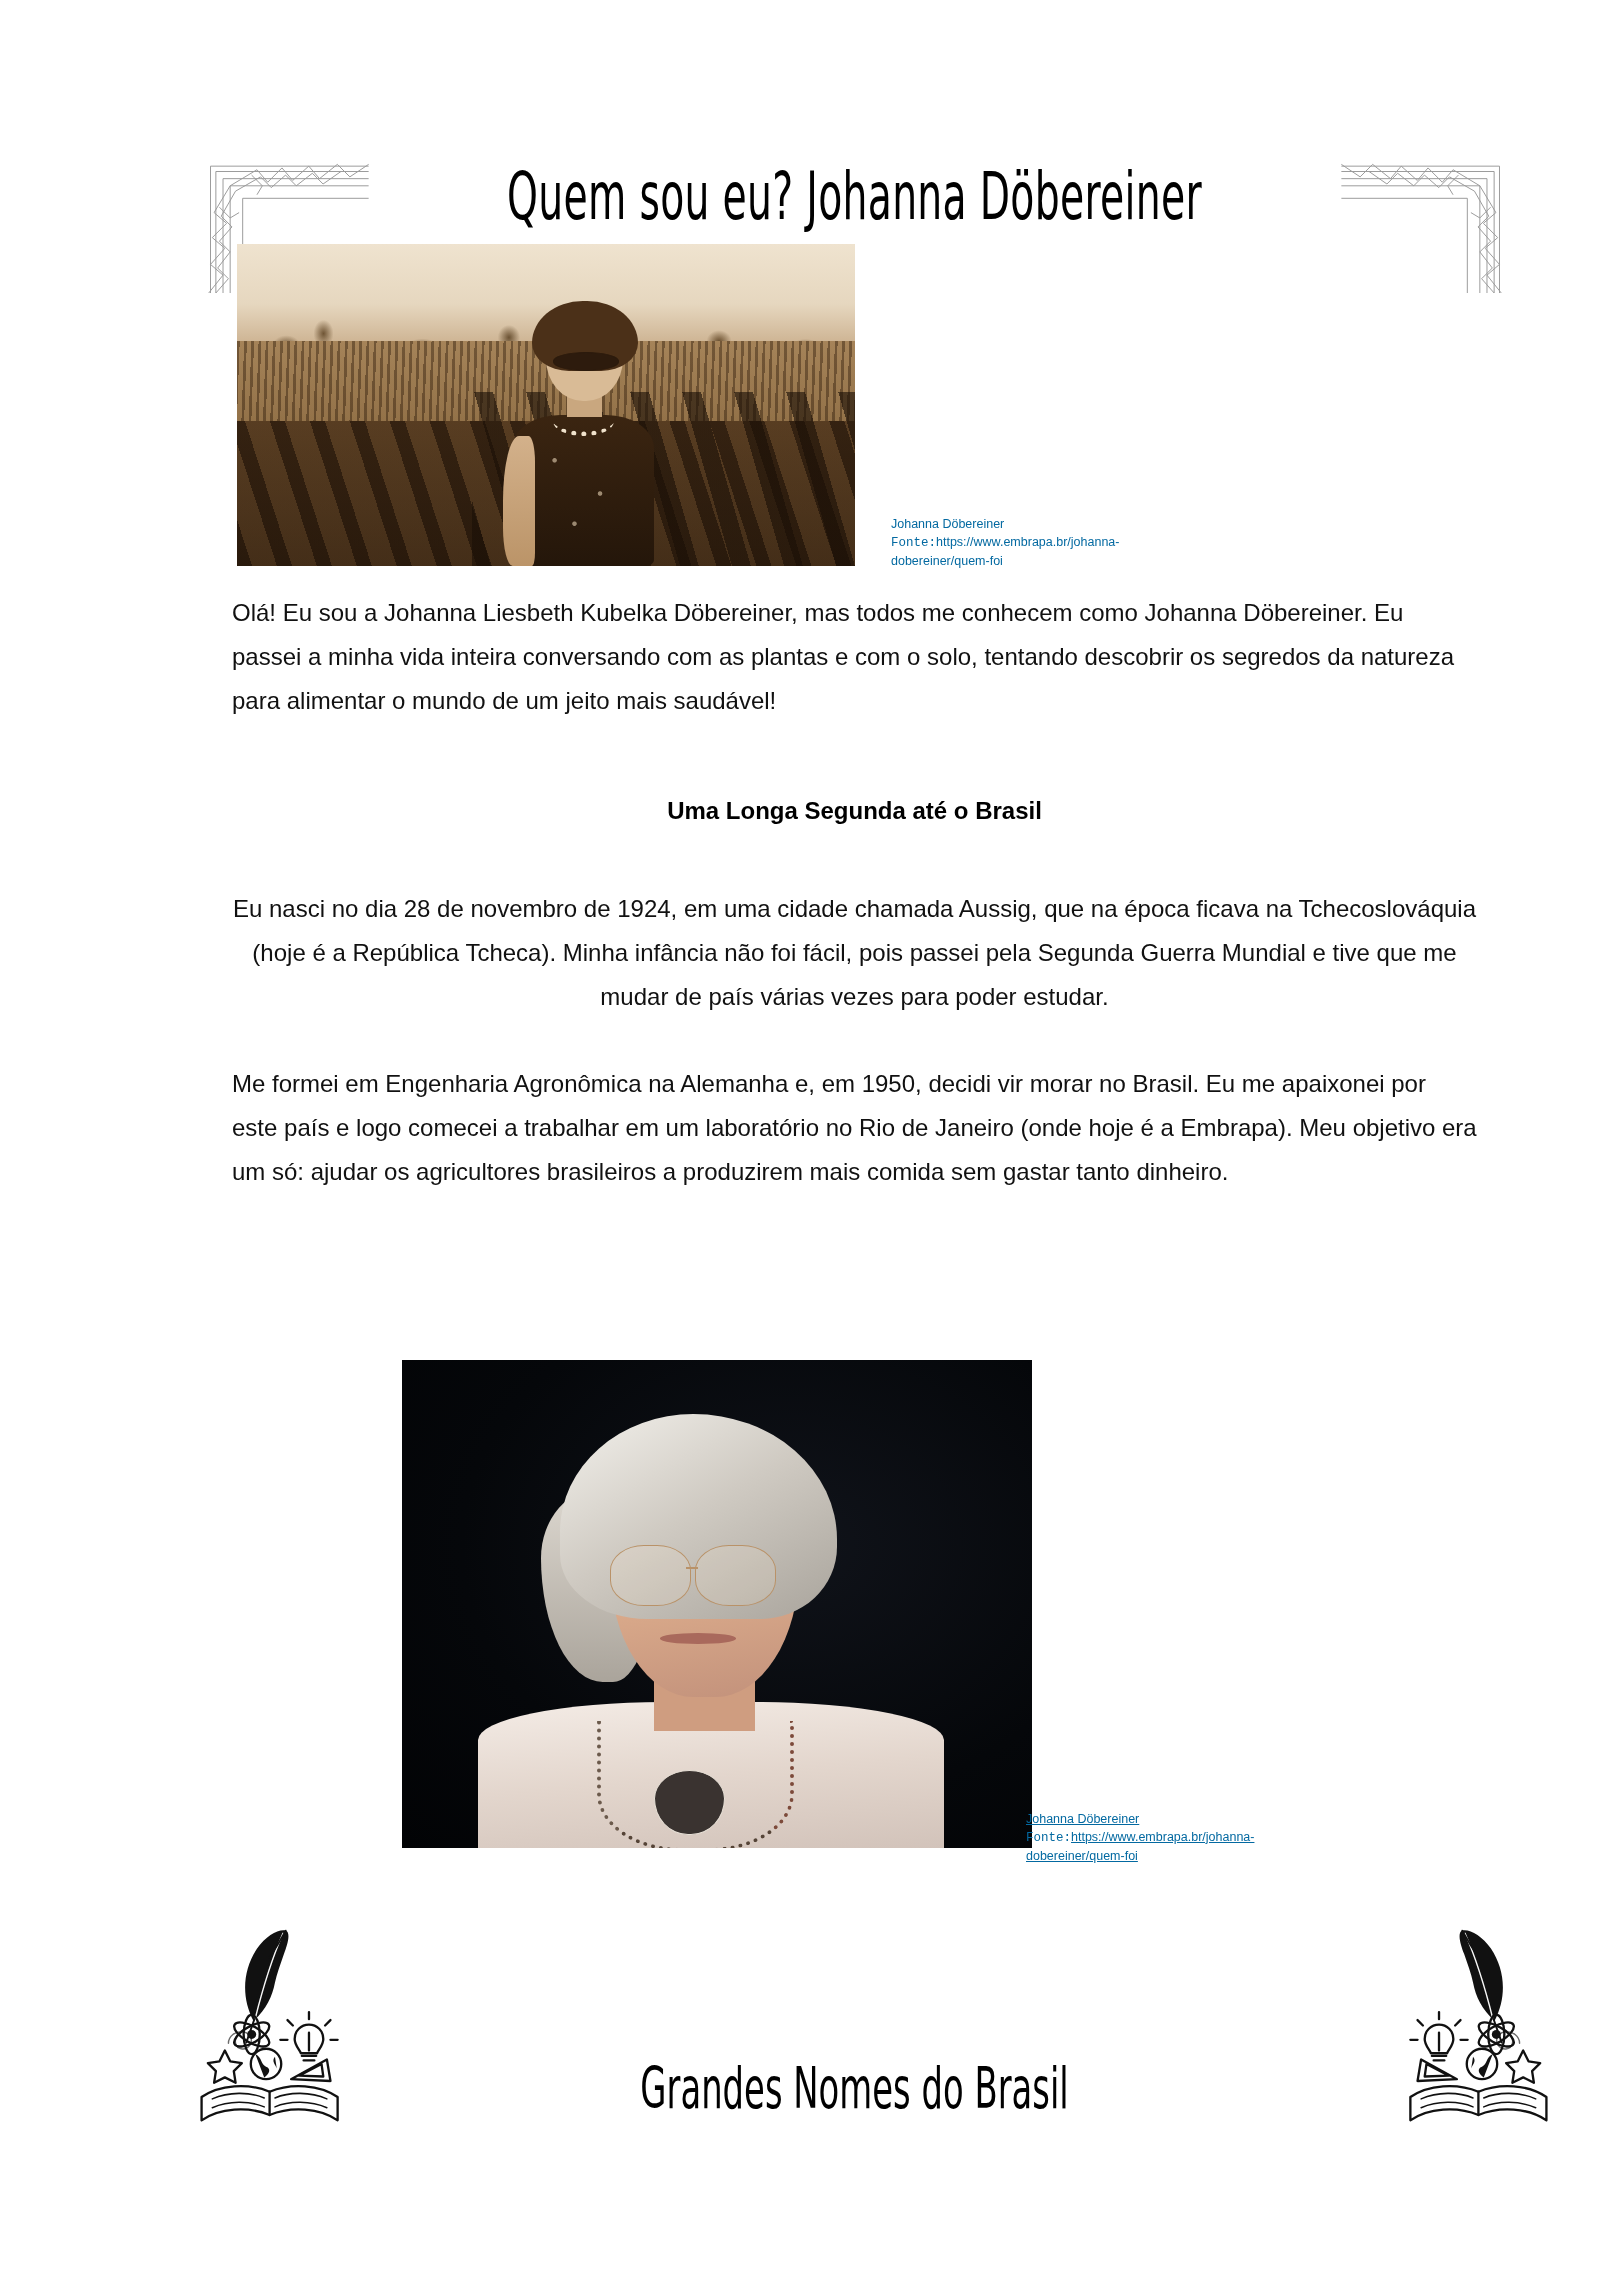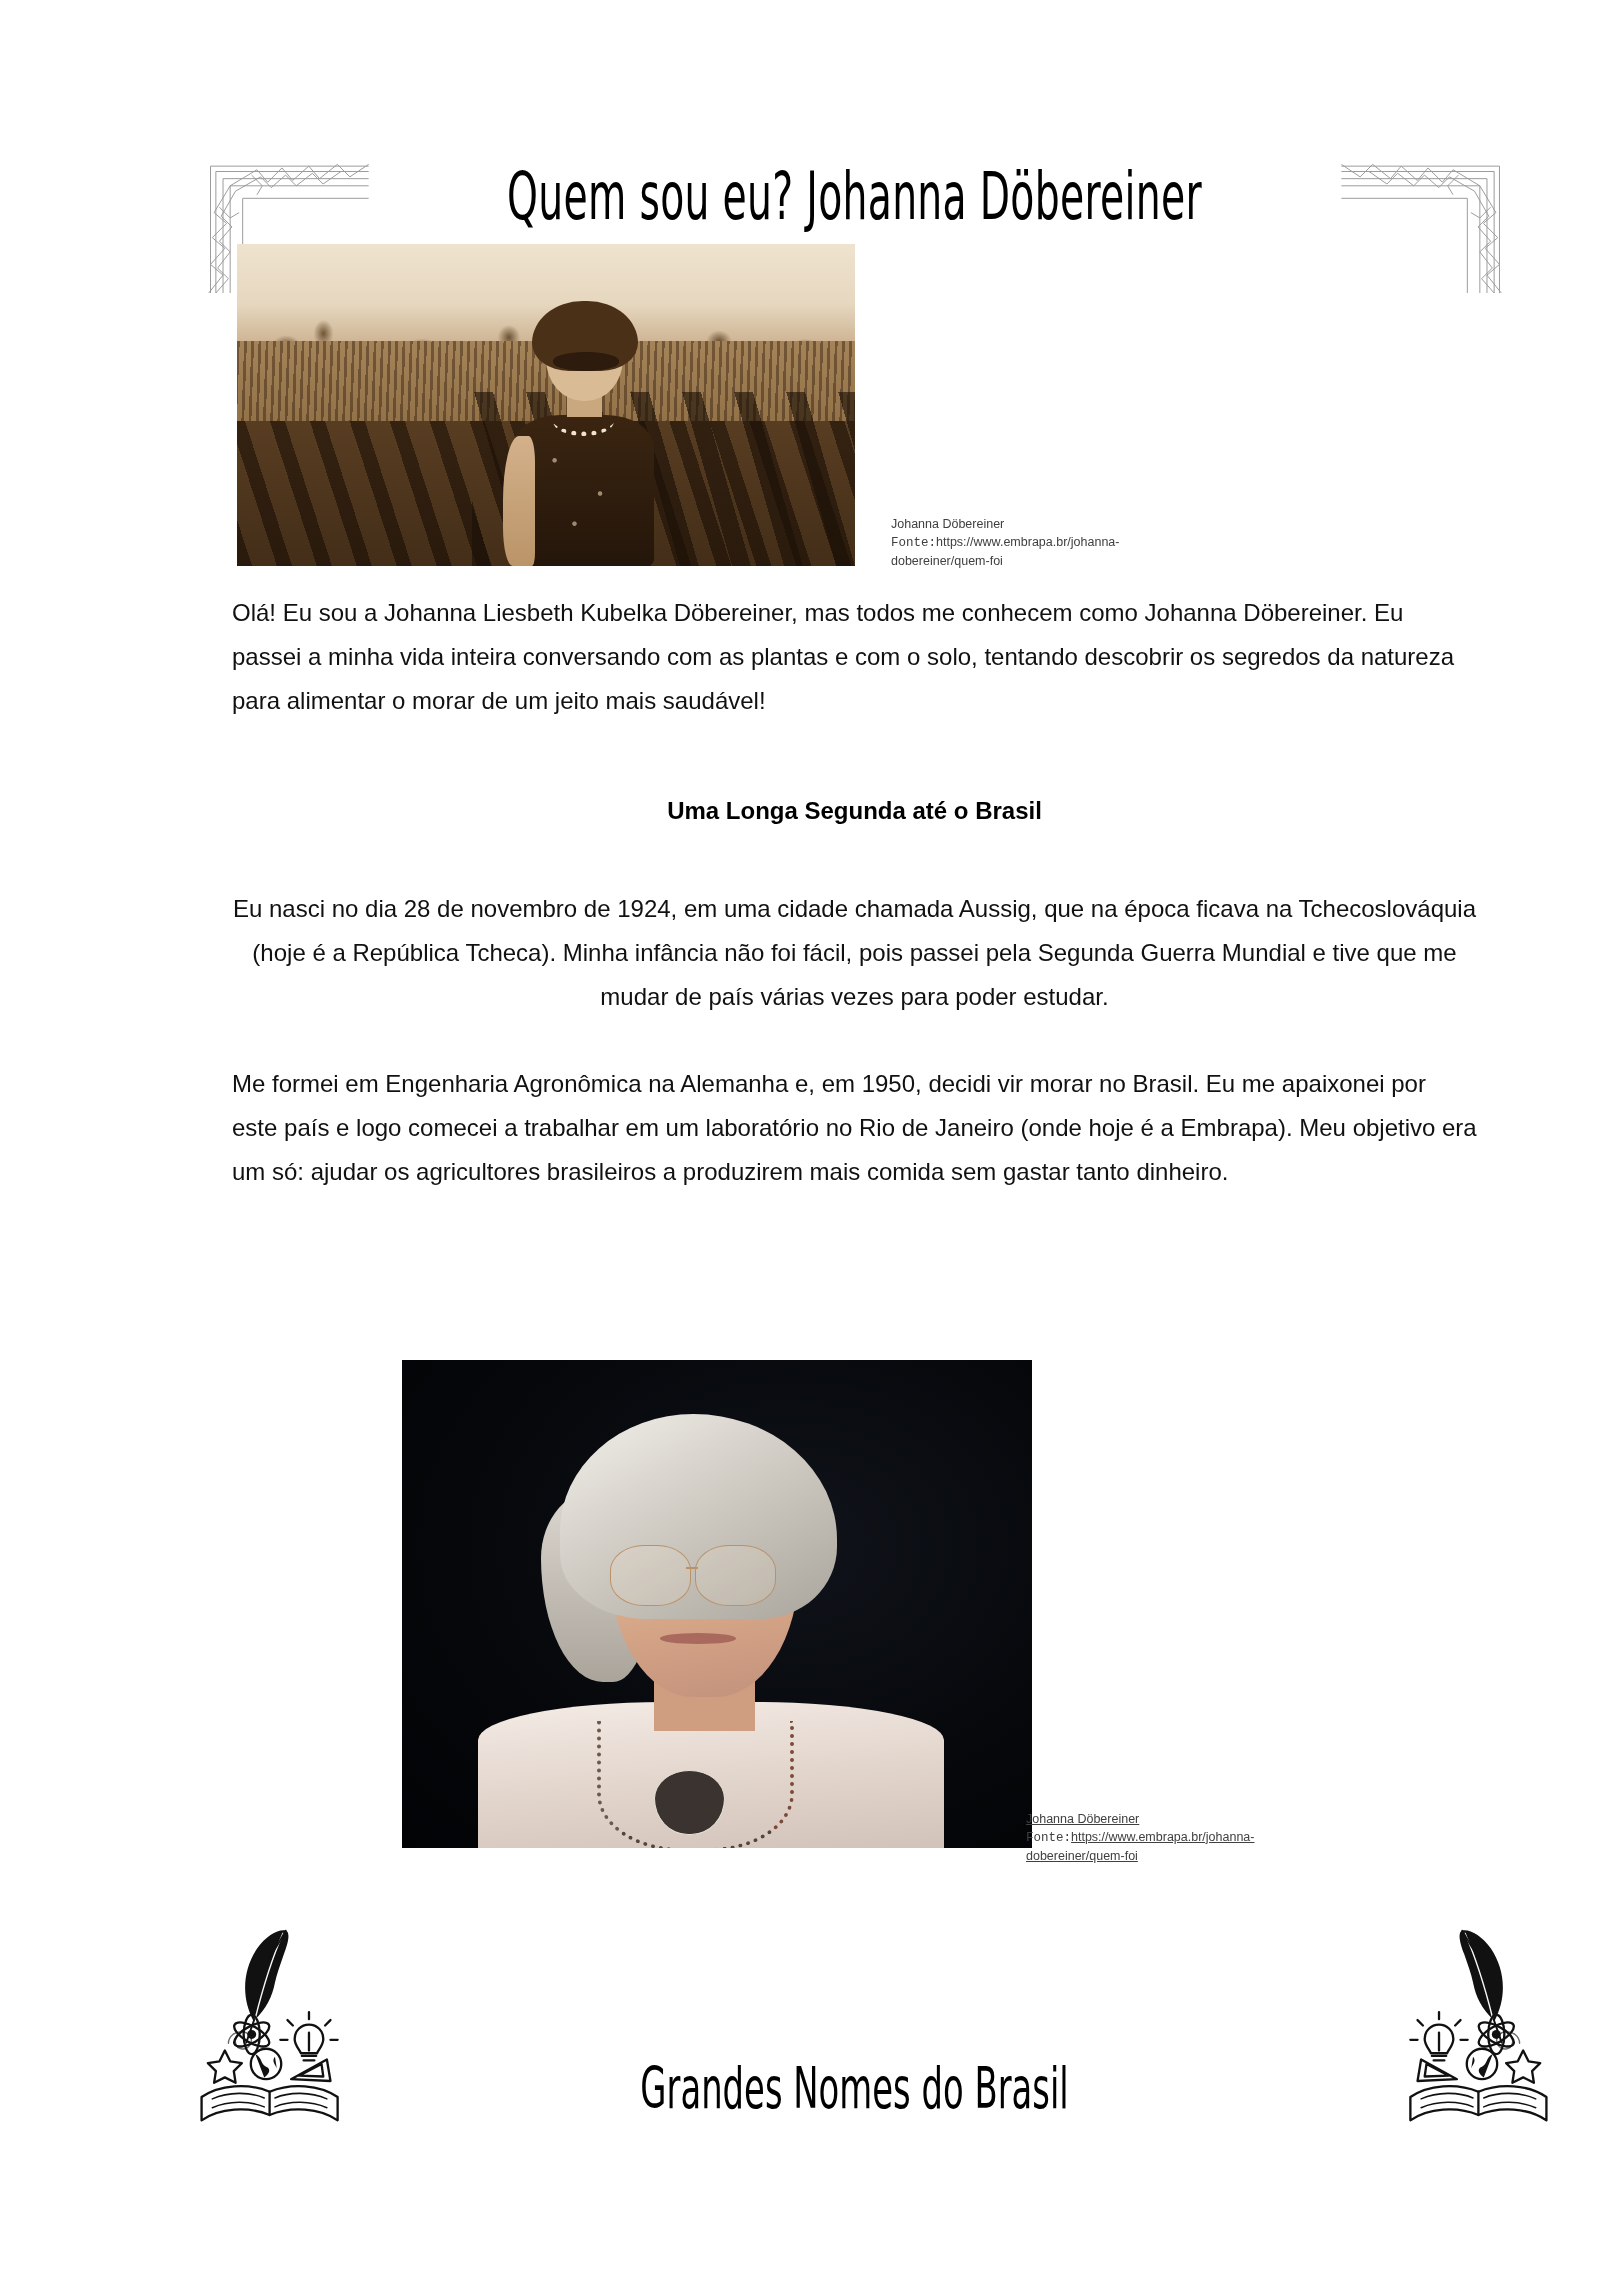--- a/index.html
+++ b/index.html
@@ -237,21 +237,21 @@
     border: 1.8px solid #e7e0d6;
     border-radius: 50% 50% 48% 48% / 44% 44% 56% 56%;
   }
 
   
   .caption {
     position: absolute;
     font-family: "Liberation Sans", sans-serif;
     font-size: 12.5px;
     line-height: 1.42;
-    color: #404040;
+    color: #0369a1;
     width: 269px;
   }
   .caption.cap1 { left: 847px; top: 516px; }
   .caption.cap2 { left: 982px; top: 1811px; text-decoration: underline; }
   .caption .cap-line { display: block; white-space: normal; }
   .caption .cap-label { display: inline-block; min-width: 41px; font-family: Liberation Mono, monospace; }
 
   
   .body-block {
     position: absolute;
@@ -390,21 +390,21 @@
       <div class="w-glasses"></div>
     </div>
   </div>
 
   <div class="caption cap1">
     <span class="cap-line">Johanna Döbereiner</span>
     <span class="cap-line"><span class="cap-label">Fonte:</span><span>https://www.embrapa.br/johanna-dobereiner/quem-foi</span></span>
   </div>
 
   <div class="body-block para1">
-    <p>Olá! Eu sou a Johanna Liesbeth Kubelka Döbereiner, mas todos me conhecem como Johanna Döbereiner. Eu passei a minha vida inteira conversando com as plantas e com o solo, tentando descobrir os segredos da natureza para alimentar o morar de um jeito mais saudável!</p>
+    <p>Olá! Eu sou a Johanna Liesbeth Kubelka Döbereiner, mas todos me conhecem como Johanna Döbereiner. Eu passei a minha vida inteira conversando com as plantas e com o solo, tentando descobrir os segredos da natureza para alimentar o mundo de um jeito mais saudável!</p>
   </div>
 
   <div class="heading">Uma Longa Segunda até o Brasil</div>
 
   <div class="body-block para2">
     <p>Eu nasci no dia 28 de novembro de 1924, em uma cidade chamada Aussig, que na época ficava na Tchecoslováquia (hoje é a República Tcheca). Minha infância não foi fácil, pois passei pela Segunda Guerra Mundial e tive que me mudar de país várias vezes para poder estudar.</p>
   </div>
 
   <div class="body-block para3">
     <p>Me formei em Engenharia Agronômica na Alemanha e, em 1950, decidi vir morar no Brasil. Eu me apaixonei por este país e logo comecei a trabalhar em um laboratório no Rio de Janeiro (onde hoje é a Embrapa). Meu objetivo era um só: ajudar os agricultores brasileiros a produzirem mais comida sem gastar tanto dinheiro.</p>

